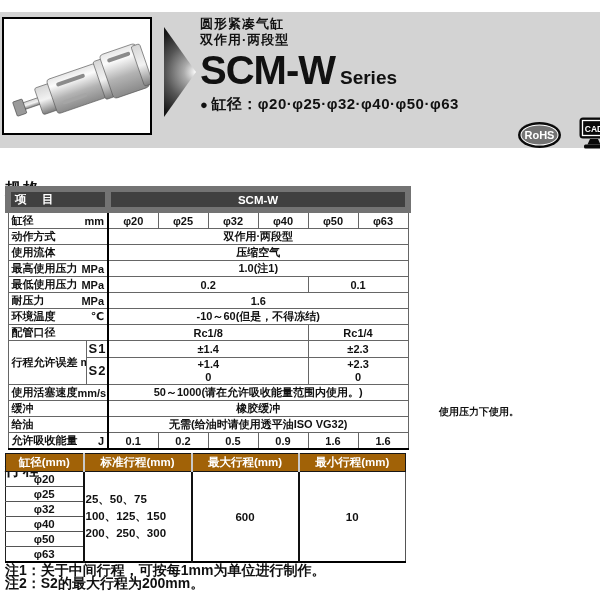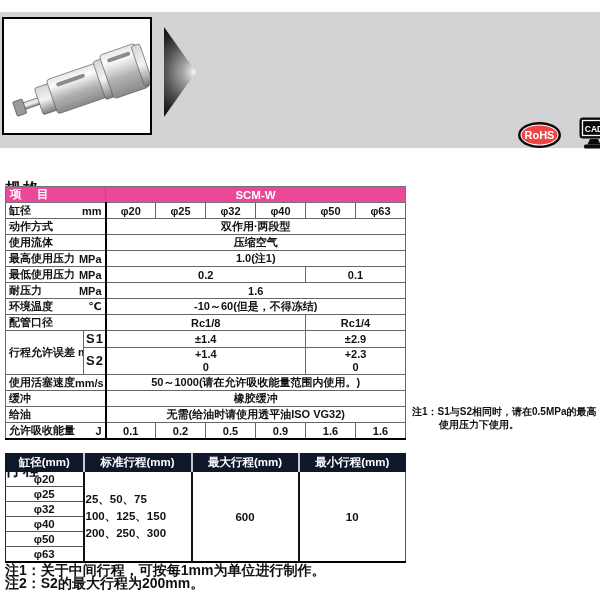--- a/index.html
+++ b/index.html
@@ -13,47 +13,47 @@
   .arrow{position:absolute;left:164px;top:27px;width:32px;height:90px;
          background:radial-gradient(circle at 100% 50%,#ffffff 0%,#aaa 22%,#555 55%,#151515 90%);
          clip-path:polygon(0 0,100% 50%,0 100%);}
   .titleblock{position:absolute;left:200px;top:16px;}
   .sub{font-size:13px;font-weight:bold;line-height:16px;letter-spacing:1px;}
   .seriesline{margin-top:1px;white-space:nowrap;}
   .sname{font-size:40px;font-weight:bold;letter-spacing:-1px;line-height:42px;}
   .ssuffix{font-size:19px;font-weight:bold;margin-left:5px;}
   .boreline{margin-top:4px;font-size:15px;font-weight:bold;letter-spacing:.5px;white-space:nowrap;}
   .bullet{font-size:13px;margin-right:3px;}
-  .rohs{position:absolute;left:518px;top:122px;width:43px;height:26px;background:#ef4444;border-radius:50%;
+  .rohs{position:absolute;left:518px;top:122px;width:43px;height:26px;background:#737373;border-radius:50%;
         color:#fff;font-size:11px;font-weight:bold;display:flex;align-items:center;justify-content:center;
         box-shadow:inset 0 0 0 2.5px #0a0a0a, inset 0 0 0 3.5px #fff;}
   .cadwrap{position:absolute;left:579px;top:117px;width:30px;height:32px;}
 
   
   .sectitle{position:absolute;left:5px;font-size:16px;font-weight:bold;letter-spacing:2px;margin-top:16px;}
   .spec-note{position:absolute;left:412px;top:405px;width:188px;font-size:10px;font-weight:bold;line-height:13px;}
   .spec-note .l2{padding-left:27px;}
   .stroke-notes{position:absolute;left:5px;top:564px;font-size:14px;font-weight:bold;line-height:13px;}
 
   
   table{border-collapse:collapse;table-layout:fixed;}
   .spec{position:absolute;left:5px;top:186px;width:400px;font-size:11px;font-weight:bold;
         border:1px solid #222;border-bottom:2px solid #000;}
-  .spec th{background:#ec4899;color:#fff;height:14px;font-size:11.5px;border:1px solid #737373;padding:0 4px;}
+  .spec th{background:#404040;color:#fff;height:14px;font-size:11.5px;border:6px solid #737373;padding:0 4px;}
   .spec th.item{text-align:left;letter-spacing:2px;}
   .spec td{border:1px solid #666;height:13px;text-align:center;padding:0 2px;overflow:hidden;white-space:nowrap;}
   .spec td.lbl{text-align:left;border-right:2px solid #000;padding:0 3px;}
   .spec td.sub{border-right:2px solid #000;text-align:center;}
   .lblin{display:flex;justify-content:space-between;align-items:center;}
   .spec td.tall div{line-height:13px;}
 
   
   .stroke{position:absolute;left:5px;top:453px;width:400px;font-size:11.5px;font-weight:bold;
           border:1px solid #222;border-bottom:2px solid #000;}
-  .stroke th{background:#0f172a;color:#fff;height:14px;border:1px solid #171717;border-left:2px solid #c9c9c9;}
+  .stroke th{background:#a16207;color:#fff;height:14px;border:1px solid #171717;border-left:2px solid #c9c9c9;}
   .stroke th:first-child{border-left:1px solid #171717;}
   .stroke td{border:1px solid #555;border-left:2px solid #111;height:12px;text-align:center;}
   .stroke td.bore{border-left:1px solid #222;}
   .stroke td.std{text-align:left;line-height:17px;}
 </style>
 </head>
 <body>
 
 <div class="page">
 
@@ -84,20 +84,30 @@
         <rect x="135" y="48" width="9" height="42" rx="2" fill="url(#gm2)" stroke="#555" stroke-width="0.6"></rect>
         <rect x="52" y="58" width="30" height="4" rx="2" fill="#8b8b8b"></rect>
         <rect x="52" y="77" width="26" height="4" rx="2" fill="#a5a5a5"></rect>
         <rect x="108" y="52" width="24" height="4" rx="2" fill="#8b8b8b"></rect>
       </g>
     </svg>
   </div>
 
   <div class="arrow"></div>
 
+  <div class="titleblock">
+    <div class="sub">圆形紧凑气缸</div>
+    <div class="sub">双作用·两段型</div>
+    <div class="seriesline">
+      <span class="sname">SCM-W</span><span class="ssuffix">Series</span>
+    </div>
+    <div class="boreline">
+      <span class="bullet">●</span><span>缸径：φ20·φ25·φ32·φ40·φ50·φ63</span>
+    </div>
+  </div>
 
   <div class="rohs">
     <span>RoHS</span>
   </div>
   <div class="cadwrap">
     <svg viewBox="0 0 30 32" width="30" height="32">
       <rect x="0.5" y="0.5" width="29" height="21" rx="3.5" fill="#0a0a0a"></rect>
       <rect x="3.5" y="3.5" width="23" height="15" fill="none" stroke="#fff" stroke-width="1.3"></rect>
       <text x="15" y="14.5" text-anchor="middle" font-size="8.5" font-weight="bold" font-family="Liberation Sans, DejaVu Sans, sans-serif" fill="#fff">CAD</text>
       <path d="M11 22 L19 22 L21.5 27.5 L8.5 27.5 Z" fill="#0a0a0a"></path>
@@ -184,21 +194,21 @@
     </tr>
     <tr>
       <td class="lbl" colspan="2">配管口径</td>
       <td colspan="4">Rc1/8</td>
       <td colspan="2">Rc1/4</td>
     </tr>
     <tr>
       <td class="lbl" rowspan="2" style="border-right:1px solid #666">行程允许误差 mm</td>
       <td class="sub">S1</td>
       <td colspan="4">±1.4</td>
-      <td colspan="2">±2.9</td>
+      <td colspan="2">±2.3</td>
     </tr>
     <tr style="height:26px">
       <td class="sub">S2</td>
       <td colspan="4" class="tall">
         <div>+1.4</div>
         <div>0</div>
       </td>
       <td colspan="2" class="tall">
         <div>+2.3</div>
         <div>0</div>
@@ -232,21 +242,20 @@
       <td>0.2</td>
       <td>0.5</td>
       <td>0.9</td>
       <td>1.6</td>
       <td>1.6</td>
     </tr>
   </tbody>
     </table>
 
   <div class="spec-note">
-    <div>注1：S1与S2相同时，请在0.5MPa的最高</div>
     <div class="l2">使用压力下使用。</div>
   </div>
 
   <div class="sectitle" style="top:444px">行程</div>
 
   <table class="stroke">
     <colgroup>
       <col style="width:78px">
         <col style="width:108px">
         <col style="width:107px">

